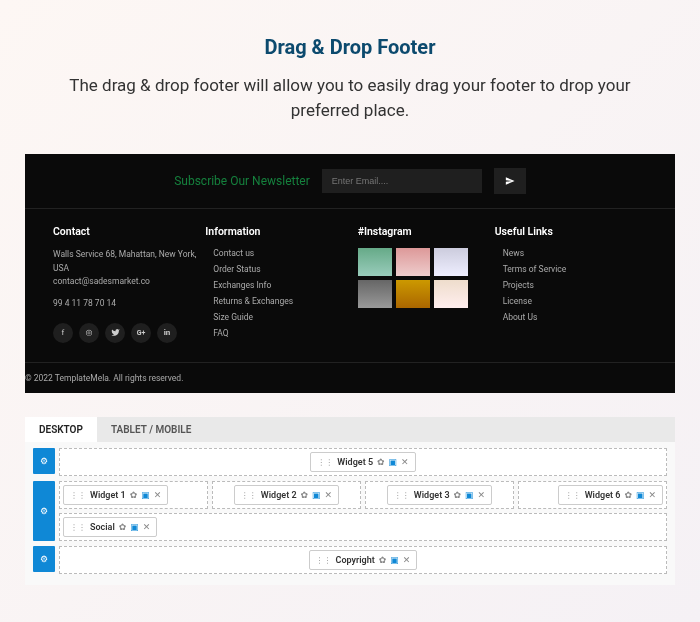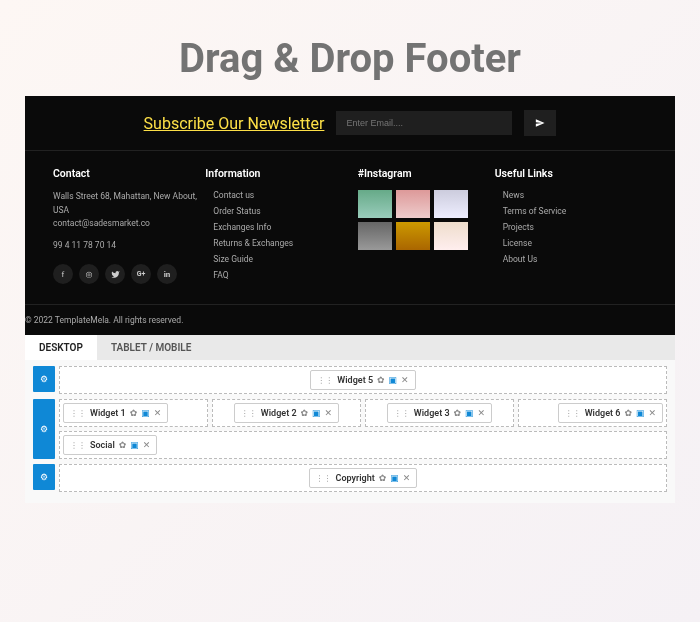--- a/index.html
+++ b/index.html
@@ -1,43 +1,43 @@
 <!DOCTYPE html>
 <html><head>
 <meta charset="utf-8">
 <style>
 * { margin: 0; padding: 0; box-sizing: border-box; }
 body { font-family: -apple-system, "Segoe UI", Roboto, Arial, sans-serif; background: linear-gradient(135deg, #fdf7f4 0%, #f5f1f5 100%); width: 700px; height: 622px; overflow: hidden; }
 .page { padding: 35px 25px 0; }
-.headline { font-size: 40px; font-weight: 700; text-align: center; color: #737373; margin-bottom: 14px; }
+.headline { font-size: 20px; font-weight: 700; text-align: center; color: #0c4a6e; margin-bottom: 14px; }
 .subtext { font-size: 17px; text-align: center; color: #333; line-height: 1.45; margin-bottom: 32px; padding: 0 40px; }
 .footer-preview { background: #0a0a0a; color: #fff; padding: 0; font-size: 10px; }
 .newsletter { display: flex; align-items: center; justify-content: center; gap: 12px; padding: 14px 0; border-bottom: 1px solid #222; }
-.newsletter-label { font-size: 16px; color: #fde047; text-decoration: underline; }
-.newsletter-input { background: #1f1f1f; border: none; color: #888; padding: 7px 10px; font-size: 9px; width: 176px; }
+.newsletter-label { font-size: 12px; color: #15803d; }
+.newsletter-input { background: #1f1f1f; border: none; color: #888; padding: 7px 10px; font-size: 9px; width: 160px; }
 .newsletter-btn { background: #1f1f1f; border: none; color: #fff; width: 32px; height: 26px; cursor: pointer; display: flex; align-items: center; justify-content: center; }
 .footer-cols { display: flex; padding: 16px 28px 18px; }
 .col { flex: 1; }
 .col.insta { flex: 0.9; }
 .col-title { font-size: 10.5px; font-weight: 600; margin-bottom: 10px; color: #fff; }
 .col-text { font-size: 8.5px; color: #aaa; line-height: 1.6; }
 .col-links { list-style: none; }
 .col-links li { font-size: 8.5px; color: #aaa; margin-bottom: 6px; padding-left: 8px; }
 .socials { display: flex; gap: 6px; margin-top: 12px; }
 .social-ic { width: 20px; height: 20px; border-radius: 50%; background: #1f1f1f; display: flex; align-items: center; justify-content: center; font-size: 8px; color: #ccc; }
 .insta-grid { display: grid; grid-template-columns: repeat(3, 34px); grid-template-rows: repeat(2, 28px); gap: 4px; }
 .insta-tile { background: #444; }
 .insta-tile:nth-child(1){background:linear-gradient(#6a8, #9cb);}
 .insta-tile:nth-child(2){background:linear-gradient(#d99, #ecc);}
 .insta-tile:nth-child(3){background:linear-gradient(#ccd, #eef);}
 .insta-tile:nth-child(4){background:linear-gradient(#666, #999);}
 .insta-tile:nth-child(5){background:linear-gradient(#c90, #a60);}
 .insta-tile:nth-child(6){background:linear-gradient(#edc, #fee);}
 .copyright { text-align: left; font-size: 8.5px; color: #aaa; padding: 10px 0; border-top: 1px solid #222; }
-.builder { background: #c4b5fd; }
+.builder { background: #c4b5fd; margin-top: 24px; }
 .tabs { display: flex; background: #e9e9e9; }
 .tab { padding: 7px 14px; font-size: 10px; font-weight: 600; color: #555; cursor: pointer; }
 .tab.active { background: #fff; color: #222; }
 .builder-body { padding: 6px 8px; background: #f9f9f9; }
 .row { display: flex; gap: 4px; margin-bottom: 5px; }
 .row-handle { width: 22px; background: #0f88d6; display: flex; align-items: center; justify-content: center; color: #fff; font-size: 9px; flex-shrink: 0; border-radius: 1px; }
 .row-handle.short { height: 26px; }
 .dropzone { flex: 1; border: 1px dashed #bbb; min-height: 26px; display: flex; align-items: center; padding: 3px; background: #fff; }
 .dropzone.center { justify-content: center; }
 .dropzone.right { justify-content: flex-end; }
@@ -49,37 +49,38 @@
 .chip-ic.close { color: #888; }
 .stack { display: flex; flex-direction: column; gap: 4px; flex: 1; }
 .row-flex { display: flex; gap: 4px; }
 .row-flex .dropzone { flex: 1; }
 </style>
 </head>
 <body>
 
 <div class="page">
   <h1 class="headline">Drag &amp; Drop Footer</h1>
+  <p class="subtext">The drag &amp; drop footer will allow you to easily drag your footer to drop your preferred place.</p>
 
   <div class="footer-preview">
     <div class="newsletter">
       <span class="newsletter-label">Subscribe Our Newsletter</span>
       <input class="newsletter-input" placeholder="Enter Email...." style="">
       <button class="newsletter-btn">
         <span>
           <svg width="10" height="10" viewBox="0 0 24 24" fill="#fff">
               <path d="M2 21l21-9L2 3v7l15 2-15 2z"></path>
             </svg>
         </span>
       </button>
     </div>
     <div class="footer-cols">
       <div class="col">
         <div class="col-title">Contact</div>
-        <div class="col-text">Walls Street 68, Mahattan, New About, USA</div>
+        <div class="col-text">Walls Service 68, Mahattan, New York, USA</div>
         <div class="col-text">contact@sadesmarket.co</div>
         <div class="col-text" style="margin-top:8px">99 4 11 78 70 14</div>
         <div class="socials">
           <span class="social-ic">f</span>
           <span class="social-ic">◎</span>
           <span class="social-ic">
             <svg width="9" height="9" viewBox="0 0 24 24" fill="#ccc">
                 <path d="M23 3a10.9 10.9 0 01-3.14 1.53 4.48 4.48 0 00-7.86 3v1A10.66 10.66 0 013 4s-4 9 5 13a11.64 11.64 0 01-7 2c9 5 20 0 20-11.5a4.5 4.5 0 00-.08-.83A7.72 7.72 0 0023 3z"></path>
               </svg>
           </span>

